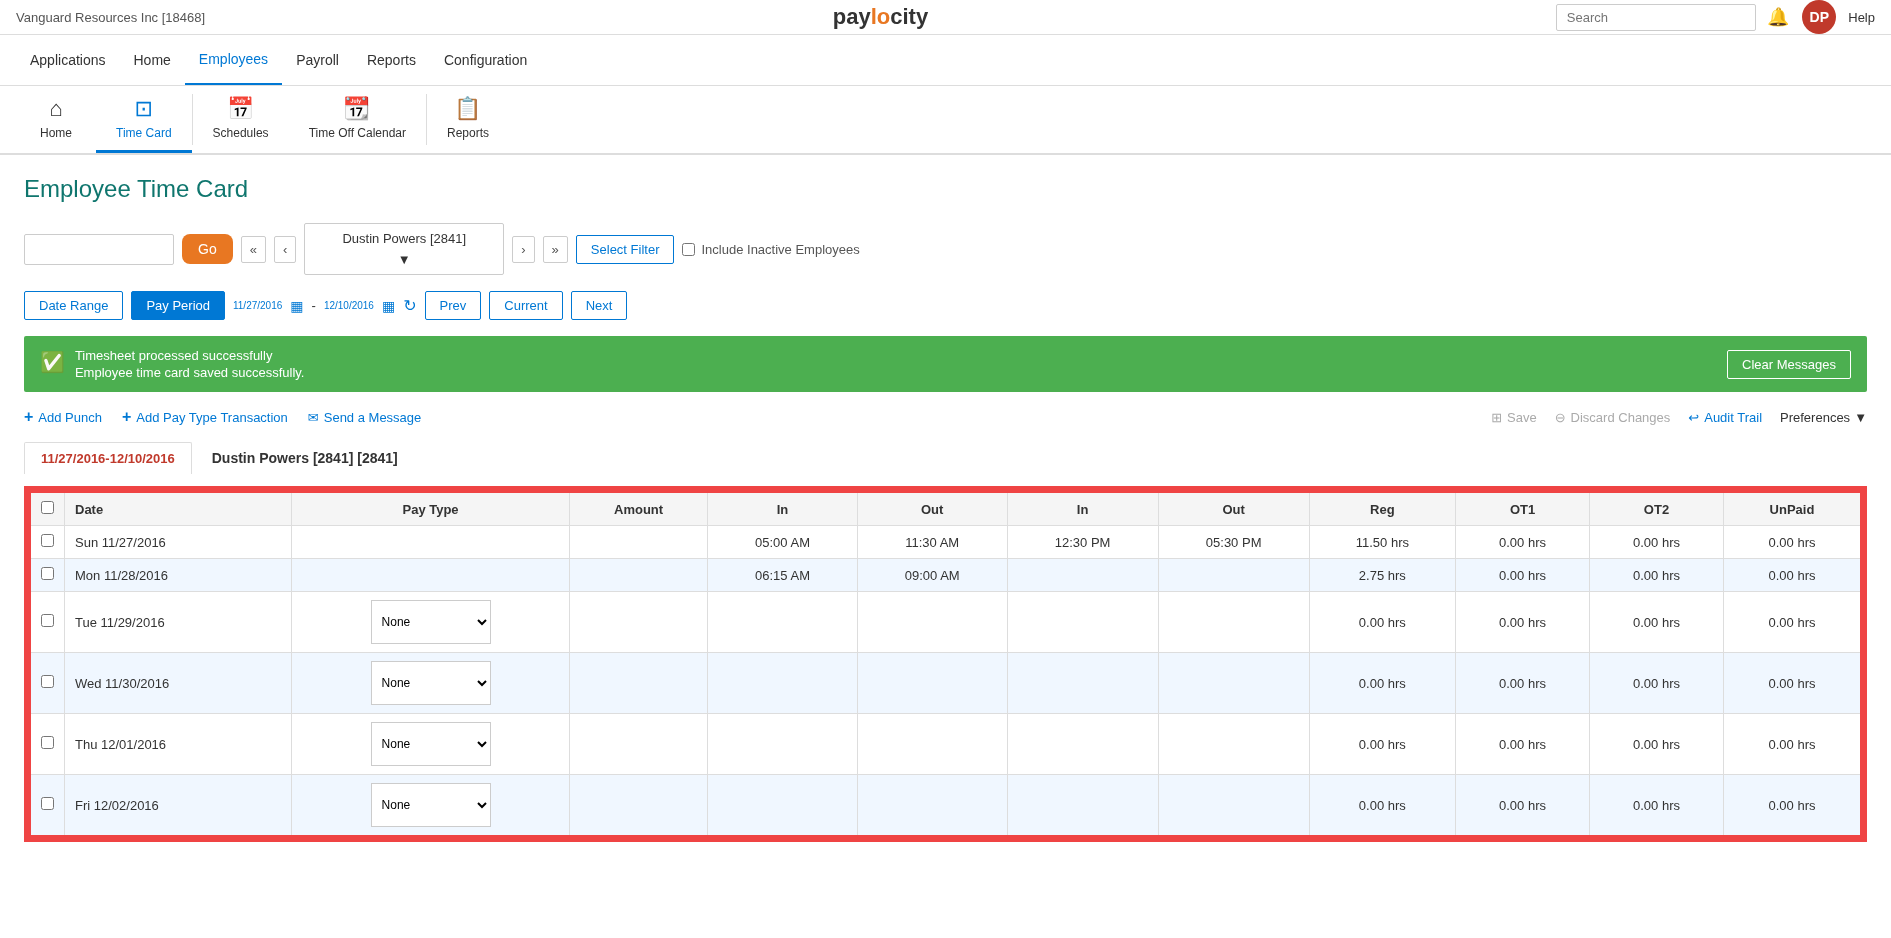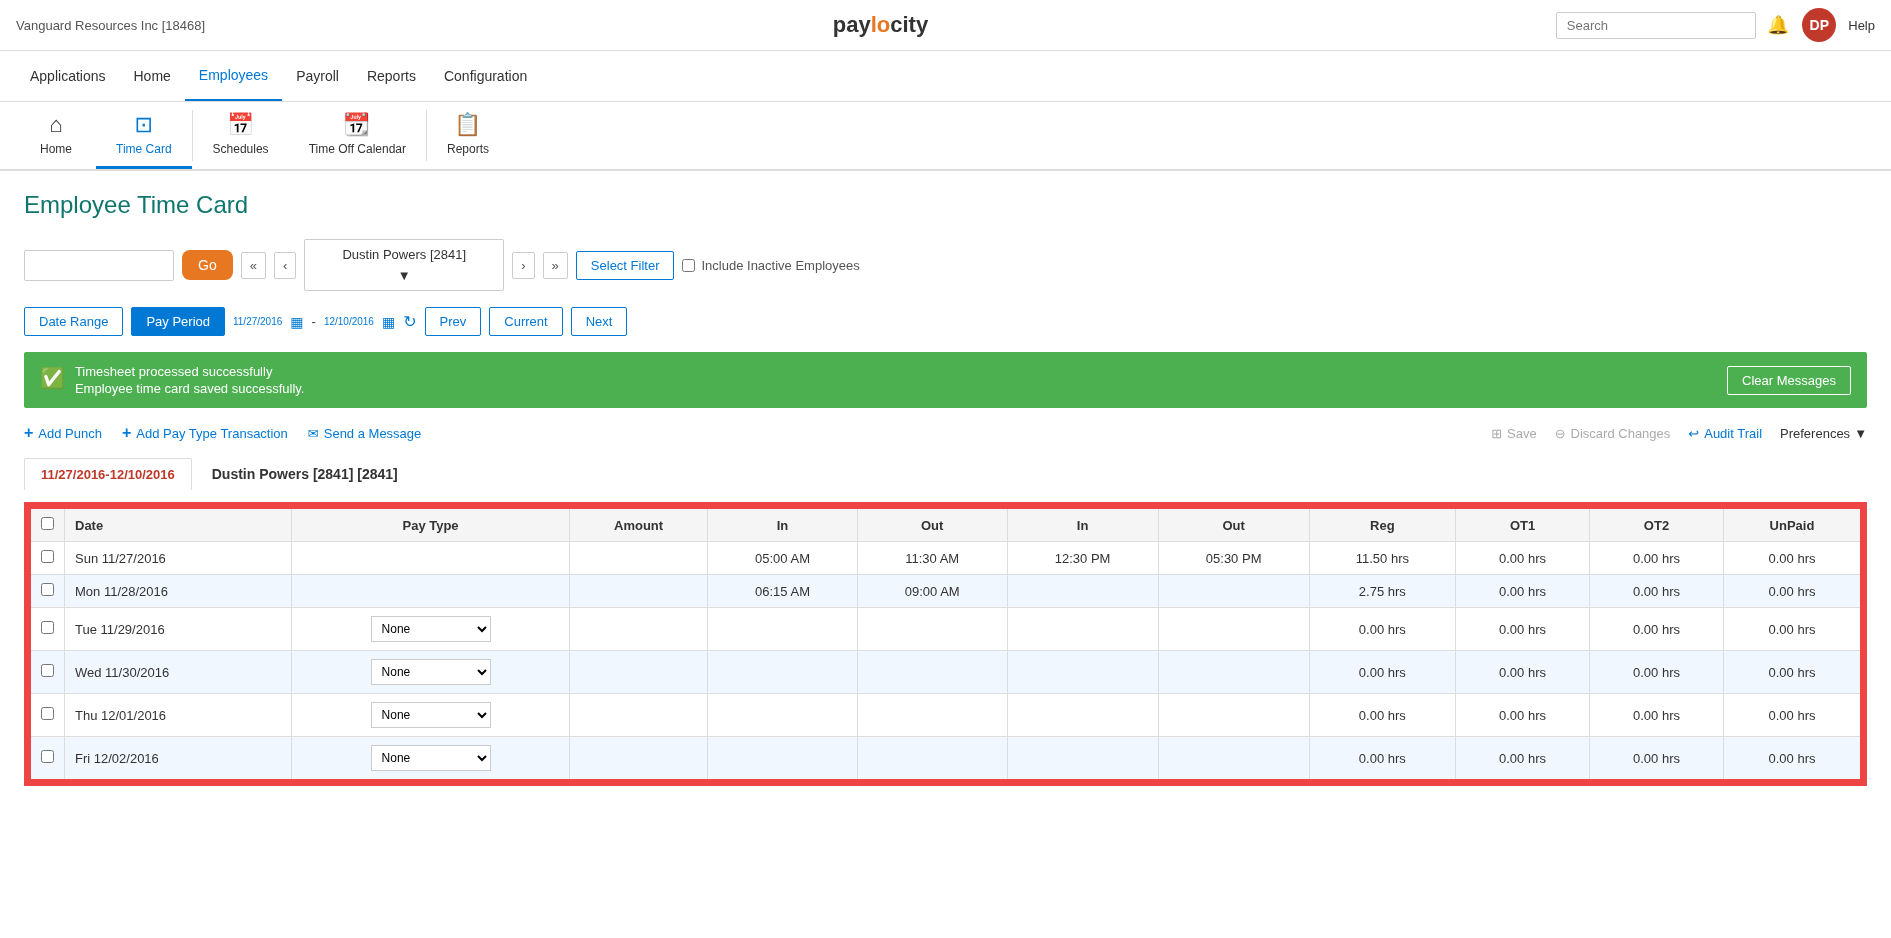--- a/index.html
+++ b/index.html
@@ -1,21 +1,21 @@
 <!DOCTYPE html>
 <html><head>
   <meta charset="utf-8">
   <style>
     * { box-sizing: border-box; margin: 0; padding: 0; }
     body { font-family: Arial, sans-serif; font-size: 13px; color: #333; background: #fff; }
 
     
     .top-bar {
       display: flex; align-items: center; justify-content: space-between;
-      padding: 8px 16px; border-bottom: 1px solid #ddd; background: #fff;
+      padding: 0 16px; border-bottom: 1px solid #ddd; background: #fff;
     }
     .top-bar-left { font-size: 13px; color: #555; }
     .top-bar-center { flex: 1; display: flex; justify-content: center; }
     .paylocity-logo { font-size: 22px; font-weight: bold; color: #333; }
     .paylocity-logo span { color: #e87722; }
     .top-bar-right { display: flex; align-items: center; gap: 12px; }
     .search-box {
       border: 1px solid #ccc; padding: 5px 10px; width: 200px; font-size: 13px; border-radius: 2px;
     }
     .bell-icon { font-size: 18px; color: #666; cursor: pointer; }
@@ -150,21 +150,21 @@
     }
     .timecard-table th.left-align { text-align: left; }
     .timecard-table td {
       border: 1px solid #ddd; padding: 8px 10px;
       text-align: center; font-size: 13px; color: #333; vertical-align: middle;
     }
     .timecard-table td.left-align { text-align: left; }
     .timecard-table tr.alt-row { background: #f0f7ff; }
     .row-checkbox { cursor: pointer; }
     .pay-type-select {
-      border: 1px solid #ccc; padding: 4px 6px; font-size: 12px; width: 120px;
+      border: 1px solid #ccc; padding: 13px 6px; font-size: 12px; width: 120px;
       background: #fff; cursor: pointer;
     }
   </style>
 </head>
 <body>
 
 <div class="top-bar">
   <div class="top-bar-left">Vanguard Resources Inc [18468]</div>
   <div class="top-bar-center">
     <div class="paylocity-logo">

